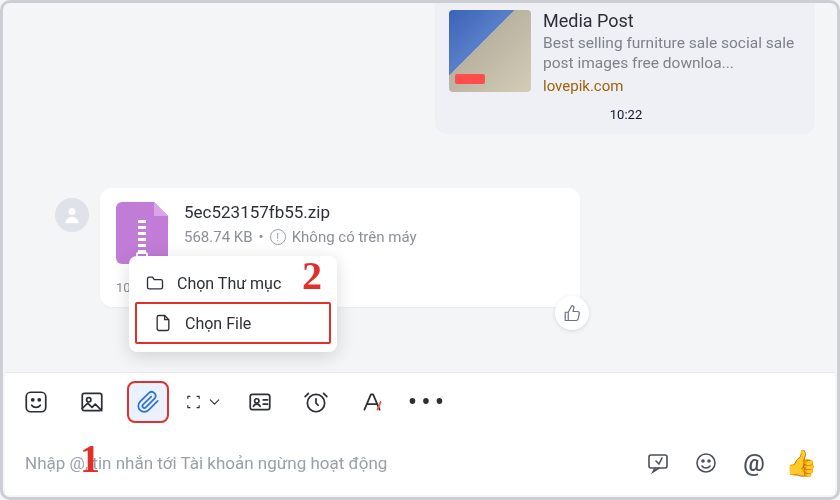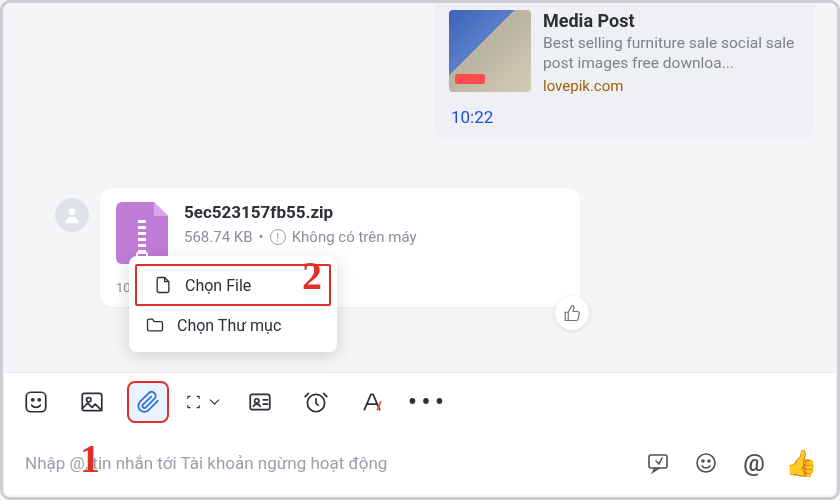--- a/index.html
+++ b/index.html
@@ -27,24 +27,24 @@
       background: linear-gradient(135deg,#3a63b8 0%, #5a7fc9 40%, #b8b2a0 40%, #d4ccb6 100%);
       border-radius: 4px;
       flex-shrink: 0;
       position: relative;
       overflow: hidden;
     }
     .media-thumb::after{
       content:"";position:absolute;bottom:8px;left:6px;width:30px;height:10px;background:#ff4d4d;border-radius:2px;
     }
     .media-info { flex: 1; }
-    .media-title { font-weight: 700; font-size: 18px; color: #2c2f36; margin-bottom: 2px;}
+    .media-title { font-weight: 400; font-size: 18px; color: #2c2f36; margin-bottom: 2px;}
     .media-desc { font-size: 15.5px; color: #7d828b; line-height: 1.3; }
     .media-link { font-size: 15px; color: #a16207; margin-top: 4px; }
-    .media-time { font-size: 17px; color: #1d4ed8; margin-top: 12px; padding-left: 2px;}
+    .media-time { font-size: 13px; color: #0f172a; margin-top: 12px; padding-left: 2px; text-align: center;}
 
     
     .avatar {
       position: absolute;
       top: 198px; left: 55px;
       width: 34px; height: 34px;
       border-radius: 50%;
       background: #dfe2e8;
       display: flex; align-items: center; justify-content: center;
     }
@@ -83,21 +83,21 @@
       top:0;right:0;
       width:14px;height:14px;
       background:#d9a4e8;
       clip-path: polygon(0 0, 100% 100%, 0 100%);
     }
     .zip-deco{
       position:absolute; left:22px; top:18px; width:8px; height:34px;
       background: repeating-linear-gradient(#fff,#fff 3px,#c07cd6 3px,#c07cd6 6px);
     }
     .zip-pull{position:absolute;left:20px;top:50px;width:12px;height:10px;border:2px solid #fff;border-radius:2px;}
-    .file-name { font-weight: 700; font-size: 17px; color: #2c2f36; }
+    .file-name { font-weight: 400; font-size: 17px; color: #2c2f36; }
     .file-meta { margin-top: 6px; font-size: 15px; color: #8a8f99; display:flex; align-items:center; gap:6px;}
     .file-meta .info-icon{
       display:inline-flex;width:16px;height:16px;border:1.5px solid #9aa0aa;border-radius:50%;
       align-items:center;justify-content:center;font-size:11px;color:#9aa0aa;line-height:1;
     }
     .file-time { font-size: 13px; color: #8a8f99; margin-top: 16px; }
 
     
     .react-btn {
       position: absolute;
@@ -235,32 +235,32 @@
   <div class="file-time">10:23</div>
 </div>
 
 <div class="react-btn">
   <svg viewBox="0 0 24 24" width="18" height="18" stroke="#6b7280" fill="none" stroke-width="1.6">
       <path d="M7 22V11l5-9c1 0 2.5 1 2.5 3l-1 5h6c1.5 0 2.5 1.3 2.2 2.8l-1.5 7c-.2 1.2-1.3 2.2-2.5 2.2H7zM7 11H3v11h4"></path>
     </svg>
 </div>
 
 <div class="popup">
+  <div class="popup-item">
+    <svg viewBox="0 0 24 24">
+        <path d="M3 7a2 2 0 0 1 2-2h4l2 3h8a2 2 0 0 1 2 2v7a2 2 0 0 1-2 2H5a2 2 0 0 1-2-2V7z"></path>
+      </svg>
+    <span>Chọn Thư mục</span>
+  </div>
   <div class="popup-item highlight-file">
     <svg viewBox="0 0 24 24">
         <path d="M14 3H7a2 2 0 0 0-2 2v14a2 2 0 0 0 2 2h10a2 2 0 0 0 2-2V8l-5-5z"></path>
         <path d="M14 3v5h5"></path>
       </svg>
     <span>Chọn File</span>
-  </div>
-  <div class="popup-item">
-    <svg viewBox="0 0 24 24">
-        <path d="M3 7a2 2 0 0 1 2-2h4l2 3h8a2 2 0 0 1 2 2v7a2 2 0 0 1-2 2H5a2 2 0 0 1-2-2V7z"></path>
-      </svg>
-    <span>Chọn Thư mục</span>
   </div>
 </div>
 
 <div class="anno" style="top:252px;left:302px;">2</div>
 <div class="anno" style="bottom:18px;left:80px;">1</div>
 
 <div class="toolbar">
   <div class="tool-btn">
     <svg viewBox="0 0 24 24">
         <rect x="3" y="3" width="18" height="18" rx="4"></rect>

